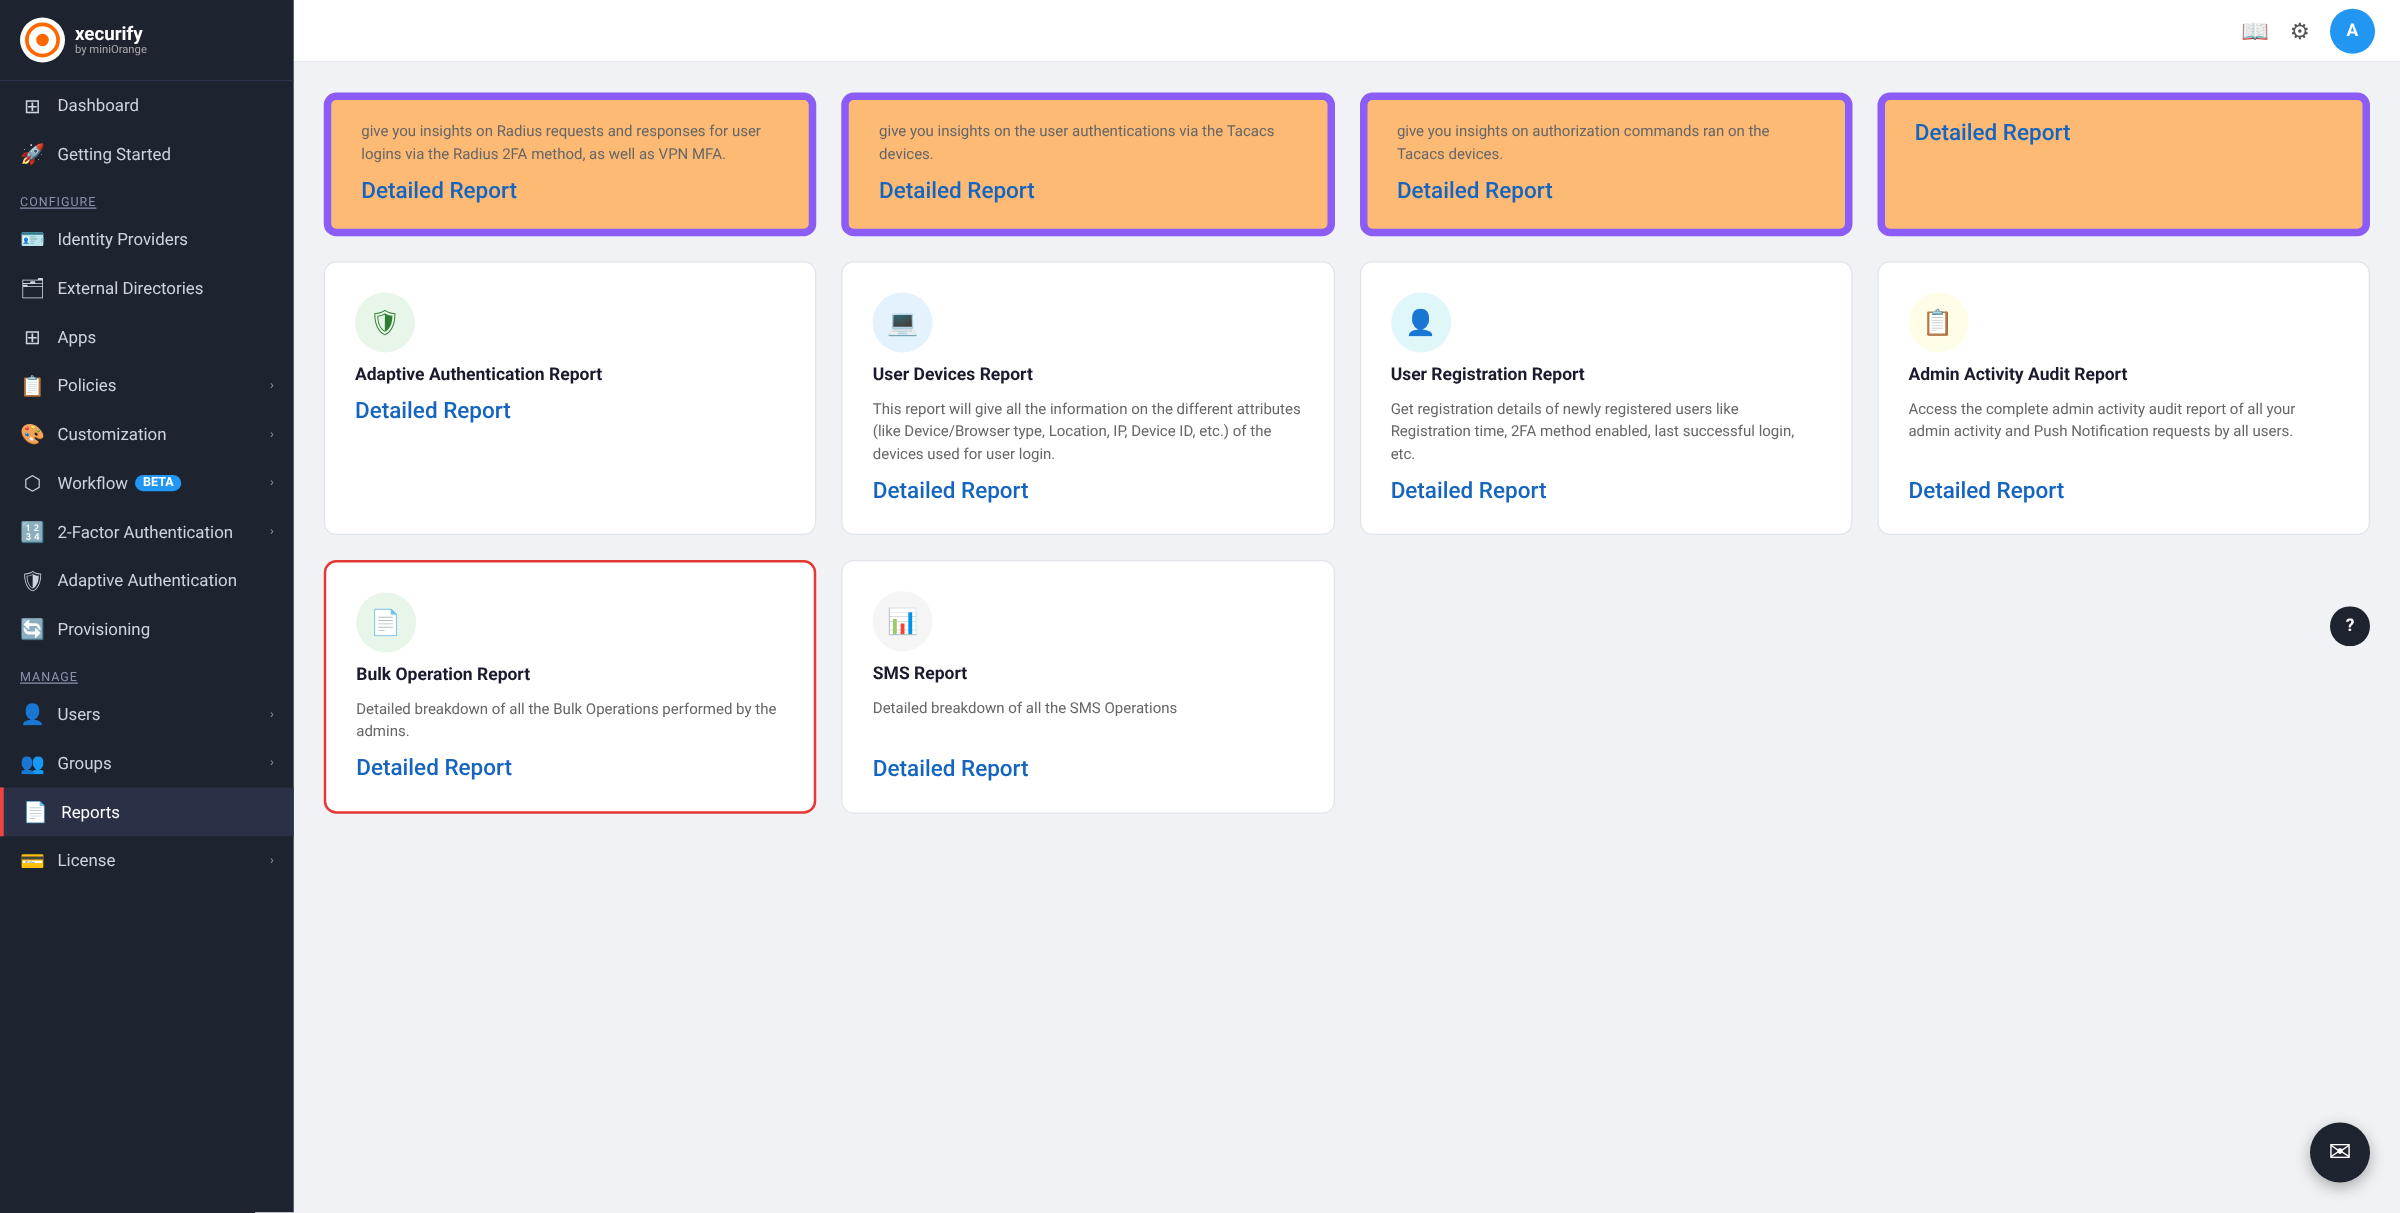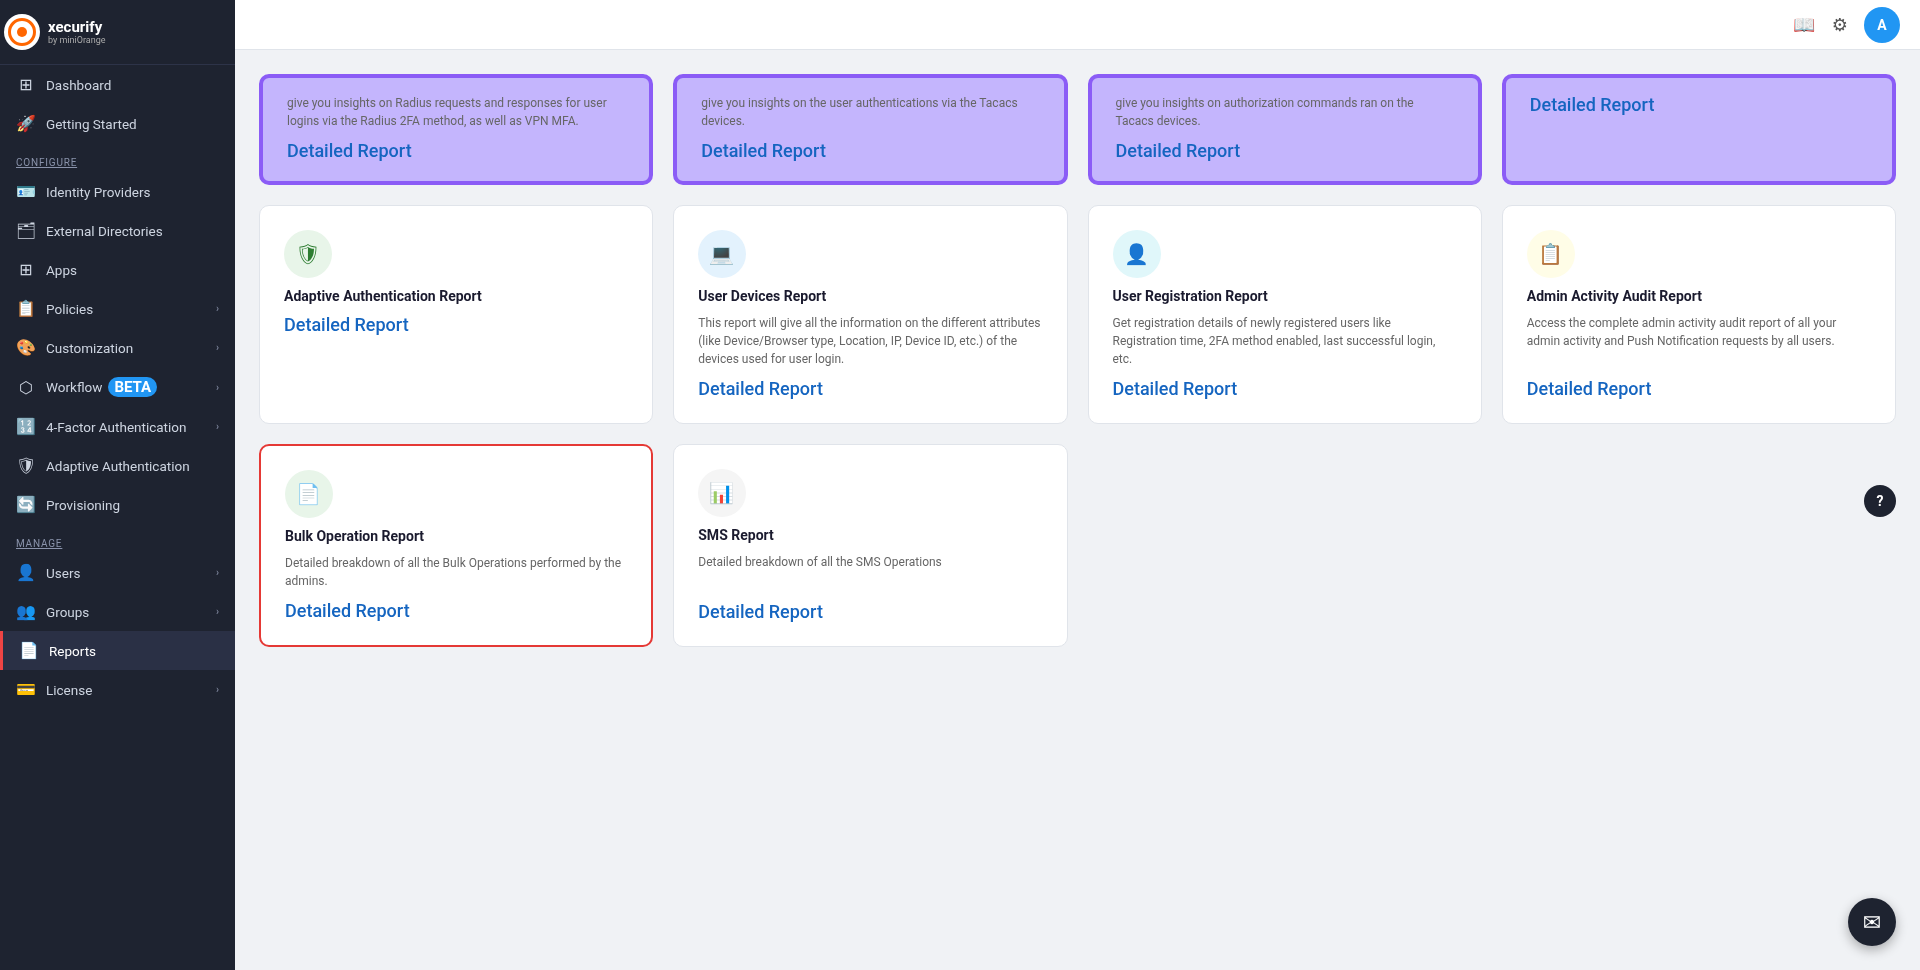--- a/index.html
+++ b/index.html
@@ -10,21 +10,21 @@
       width: 235px;
       min-width: 235px;
       background: #1e2330;
       color: #fff;
       display: flex;
       flex-direction: column;
       height: 100vh;
       overflow-y: auto;
     }
     .sidebar-logo {
-      padding: 14px 4px;
+      padding: 14px 16px;
       display: flex;
       align-items: center;
       border-bottom: 1px solid #2d3348;
     }
     .logo-img {
       width: 36px; height: 36px;
       background: #fff;
       border-radius: 50%;
       display: flex; align-items: center; justify-content: center;
       margin-right: 8px;
@@ -61,21 +61,21 @@
       position: relative;
       transition: background 0.15s;
     }
     .sidebar-item.active { background: #2a3045; color: #fff; border-left: 3px solid #e44; }
     .sidebar-item.active .sidebar-icon { color: #fff; }
     .sidebar-icon { margin-right: 10px; font-size: 16px; width: 20px; text-align: center; }
     .sidebar-chevron { margin-left: auto; font-size: 10px; color: #8a93ab; }
     .badge {
       background: #2196f3;
       color: #fff;
-      font-size: 15px;
+      font-size: 10px;
       padding: 1px 6px;
       border-radius: 10px;
       margin-left: 6px;
       text-transform: uppercase;
       font-weight: 700;
     }
 
     
     .main {
       flex: 1;
@@ -169,24 +169,24 @@
     }
 
     
     .top-partial-row {
       display: grid;
       grid-template-columns: repeat(4, 1fr);
       gap: 20px;
       margin-bottom: 20px;
     }
     .partial-card {
-      background: #c4b5fd;
+      background: #fdba74;
       border-radius: 10px;
       padding: 16px 24px 20px;
-      border: 4px solid #8b5cf6;
+      border: 6px solid #8b5cf6;
     }
     .partial-card-desc {
       font-size: 12px;
       color: #666;
       line-height: 1.5;
       margin-bottom: 10px;
     }
 
     
     .help-btn {
@@ -269,21 +269,21 @@
     <span class="sidebar-chevron">›</span>
   </div>
   <div class="sidebar-item">
     <span class="sidebar-icon">⬡</span>
     <span>Workflow</span>
     <span class="badge">BETA</span>
     <span class="sidebar-chevron">›</span>
   </div>
   <div class="sidebar-item">
     <span class="sidebar-icon">🔢</span>
-    <span>4-Factor Authentication</span>
+    <span>2-Factor Authentication</span>
     <span class="sidebar-chevron">›</span>
   </div>
   <div class="sidebar-item">
     <span class="sidebar-icon">🛡</span>
     <span>Adaptive Authentication</span>
   </div>
   <div class="sidebar-item">
     <span class="sidebar-icon">🔄</span>
     <span>Provisioning</span>
   </div>

